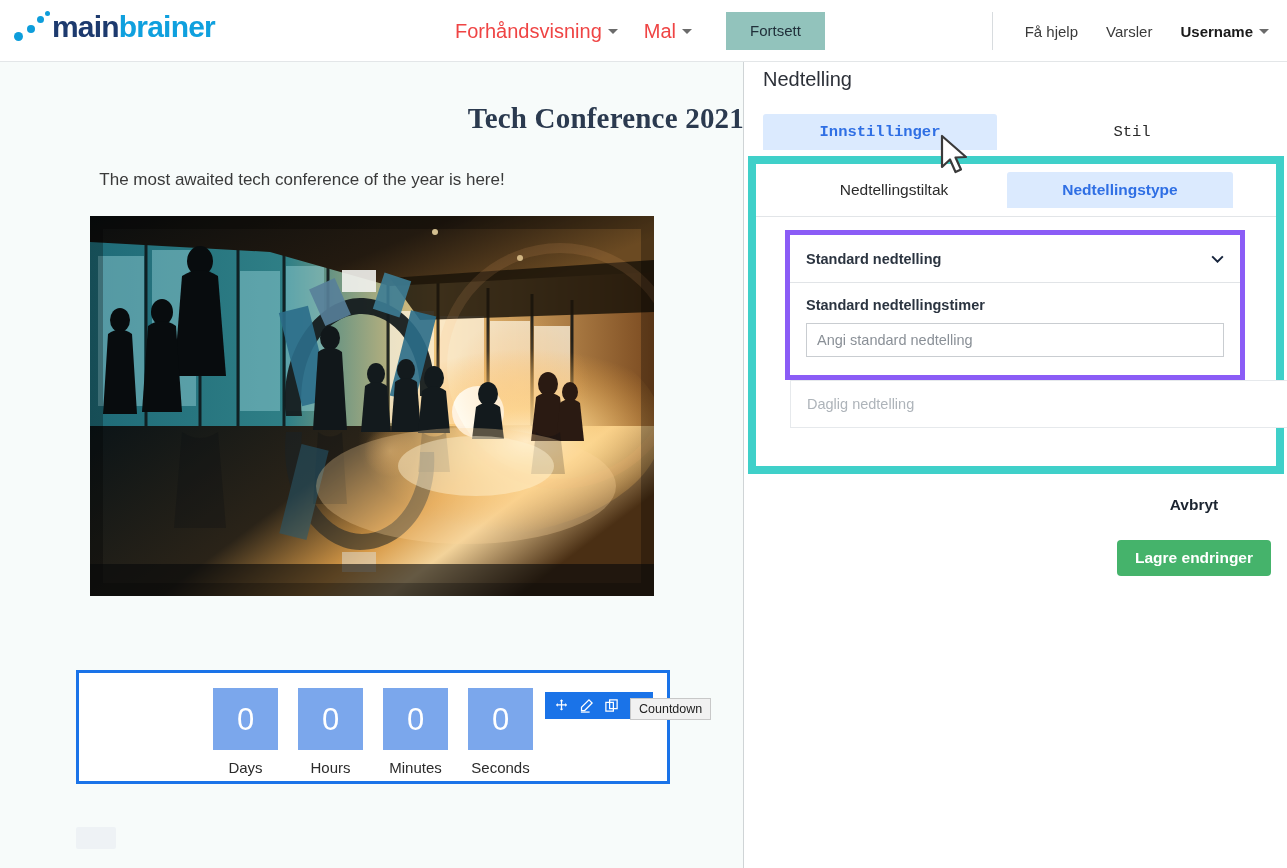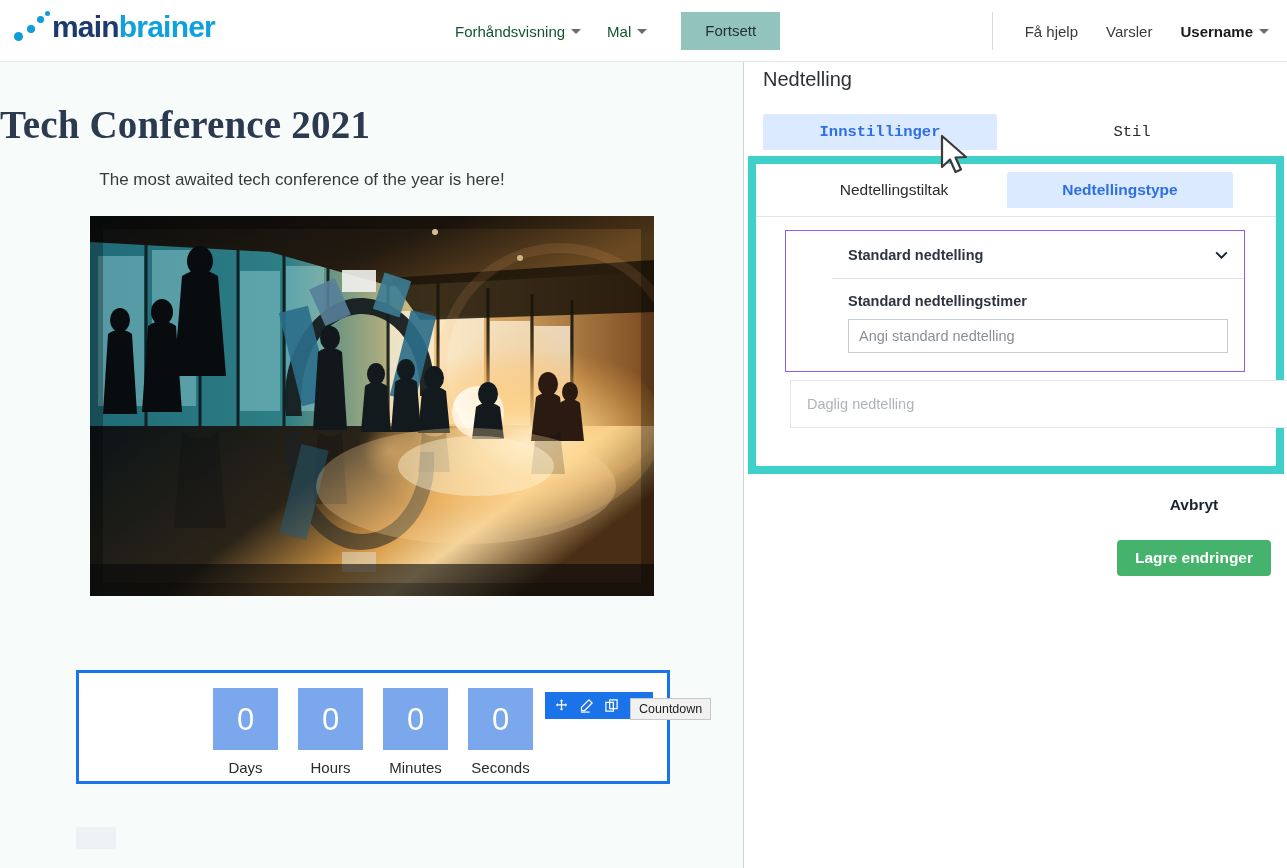--- a/index.html
+++ b/index.html
@@ -23,21 +23,21 @@
   .d1 { width: 9px; height: 9px; left: 2px;  top: 22px; }
   .d2 { width: 8px; height: 8px; left: 15px; top: 15px; }
   .d3 { width: 7px; height: 7px; left: 25px; top: 6px;  }
   .d4 { width: 5px; height: 5px; left: 33px; top: 1px;  }
   .logo-text { font-size: 30px; font-weight: bold; letter-spacing: -0.8px; line-height: 1; }
   .logo-text .main { color: #1d3a6e; }
   .logo-text .brainer { color: #0fa0de; }
 
   .nav-center { position: absolute; left: 455px; top: 0; height: 62px; display: flex; align-items: center; gap: 26px; }
   .nav-link {
-    font-size: 15px; color: #14532d; cursor: pointer;
+    font-size: 20px; color: #ef4444; cursor: pointer;
     display: flex; align-items: center; gap: 6px; white-space: nowrap;
   }
   .caret { width: 0; height: 0; border-left: 5px solid transparent; border-right: 5px solid transparent; border-top: 5px solid #6b6b6b; display: inline-block; }
   .btn-continue {
     background: #92c3bc; color: #20303a; border: none;
     font-size: 15px; font-family: inherit;
     padding: 0 24px; height: 38px; line-height: 38px; cursor: pointer;
     margin-left: 8px;
   }
 
@@ -47,23 +47,23 @@
   .nav-right .username { font-weight: bold; color: #1a1a1a; }
 
   
   .canvas {
     position: absolute; left: 0; top: 62px; width: 744px; height: 806px;
     background: #f7fbfa;
     border-right: 1px solid #cfd4d6;
     overflow: hidden;
   }
   .doc-title {
-    position: absolute; left: 0; top: 40px; width: 744px; text-align: left;
+    position: absolute; left: 0; top: 40px; width: 744px; text-align: right;
     font-family: "Liberation Serif", serif; font-weight: bold;
-    font-size: 39px; color: #2b3a4f; letter-spacing: 0.2px;
+    font-size: 29px; color: #2b3a4f; letter-spacing: 0.2px;
   }
   .doc-sub {
     position: absolute; left: 0; top: 108px; width: 604px; text-align: center;
     font-size: 17px; color: #3a3a3a;
   }
 
   .hero {
     position: absolute; left: 90px; top: 154px; width: 564px; height: 380px;
     background: #0d0c0a; overflow: hidden;
   }
@@ -121,21 +121,21 @@
 
   .tabs-sub { position: absolute; left: 15px; top: 8px; display: flex; }
   .tab-sub { height: 36px; line-height: 36px; text-align: center; font-size: 15.5px; cursor: pointer; color: #2b2b2b; }
   .tab-sub.w1 { width: 226px; }
   .tab-sub.w2 { width: 226px; margin-left: 10px; }
   .tab-sub.active { background: #dbeafe; color: #2f6fe4; font-weight: bold; border-radius: 3px 3px 0 0; }
   .sub-rule { position: absolute; left: 0; top: 52px; width: 520px; height: 1px; background: #e2e5e8; }
 
   .field-card {
     position: absolute; left: 29px; top: 66px; width: 460px;
-    border: 1px solid #8b5cf6; background: #ffffff; padding-left: 46px;
+    border: 5px solid #8b5cf6; background: #ffffff;
   }
   .select-row {
     height: 48px; display: flex; align-items: center; justify-content: space-between;
     padding: 0 16px; border-bottom: 1px solid #e1e4e7; cursor: pointer;
   }
   .select-row .sel-text { font-size: 14.5px; color: #2b3440; font-weight: bold; }
   .chev { width: 13px; height: 8px; display: block; }
   .field-body { padding: 14px 16px 18px 16px; }
   .field-label { font-size: 14.5px; color: #2b3440; font-weight: bold; margin-bottom: 10px; }
   .field-input {

